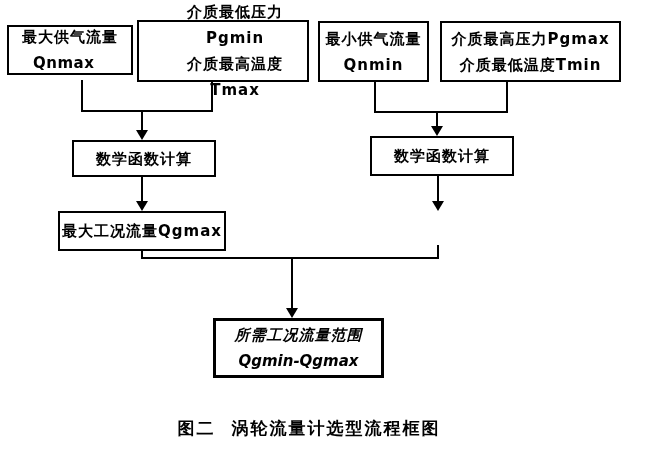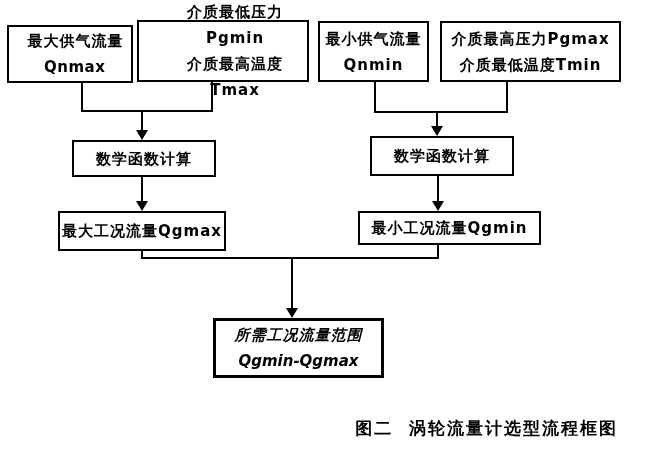--- a/index.html
+++ b/index.html
@@ -32,21 +32,21 @@
     flex-direction: column;
     justify-content: center;
     align-items: center;
     font-weight: bold;
     font-size: 15px;
     line-height: 26px;
     text-align: center;
     letter-spacing: 1px;
   }
   
-  .n-qnmax       { left: 7px;   top: 25px;  width: 126px; height: 58px; padding-left: 11px; }
+  .n-qnmax       { left: 7px;   top: 25px;  width: 126px; height: 50px; }
   .n-pgmin-tmax  { left: 137px; top: 20px;  width: 172px; height: 62px; padding-left: 24px; }
   .n-qnmin       { left: 318px; top: 21px;  width: 111px; height: 61px; }
   .n-pgmax-tmin  { left: 440px; top: 21px;  width: 181px; height: 61px; }
   
   .n-math-left   { left: 72px;  top: 140px; width: 144px; height: 37px; }
   .n-math-right  { left: 370px; top: 136px; width: 144px; height: 40px; }
   .n-qgmax       { left: 58px;  top: 211px; width: 168px; height: 40px; }
   .n-qgmin       { left: 358px; top: 211px; width: 183px; height: 34px; }
   
   .n-result      { left: 213px; top: 318px; width: 171px; height: 60px; border-width: 3px; font-style: italic; }
@@ -55,21 +55,21 @@
   .n-qnmax .l2 {
     align-self: flex-start;
     margin-left: 24px;
     letter-spacing: 0.5px;
   }
   .caption {
     position: absolute;
     left: 0;
     top: 417px;
     width: 618px;
-    text-align: right;
+    text-align: center;
     font-weight: bold;
     font-size: 17px;
     letter-spacing: 2px;
     white-space: pre;
   }
 </style>
 </head>
 <body>
 
 <div class="stage">
@@ -119,23 +119,20 @@
   </div>
 
   <div class="node n-math-right">
     <div class="l1">数学函数计算</div>
   </div>
 
   <div class="node n-qgmax">
     <div class="l1">最大工况流量Qgmax</div>
   </div>
 
-  <div class="node n-qgmin">
-    <div class="l1">最小工况流量Qgmin</div>
-  </div>
 
   <div class="node n-result">
     <div class="l1">所需工况流量范围</div>
     <div class="l2">Qgmin-Qgmax</div>
   </div>
 
   <div class="caption">图二  涡轮流量计选型流程框图</div>
 
 </div>
 

